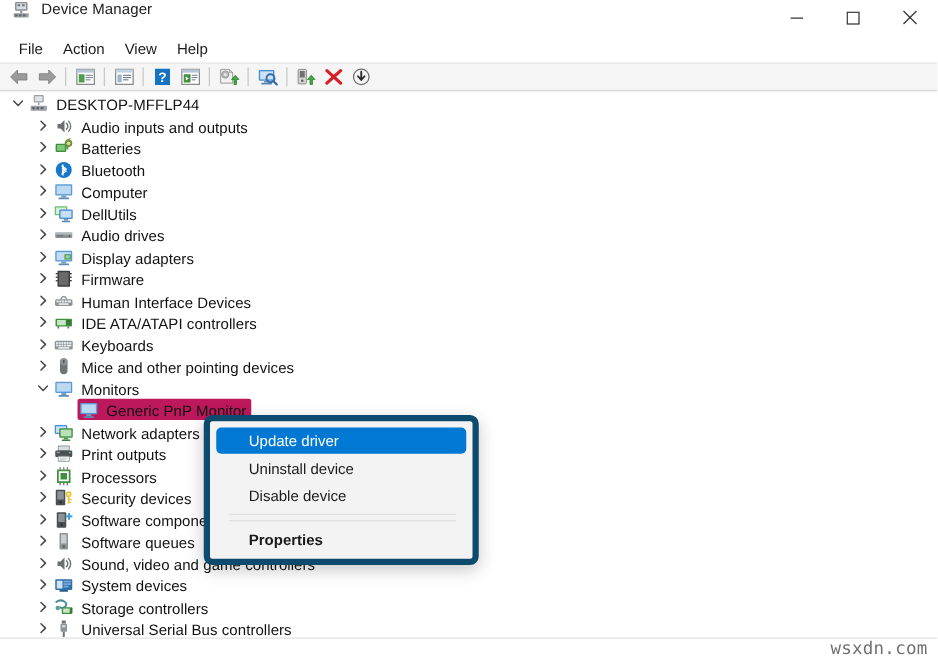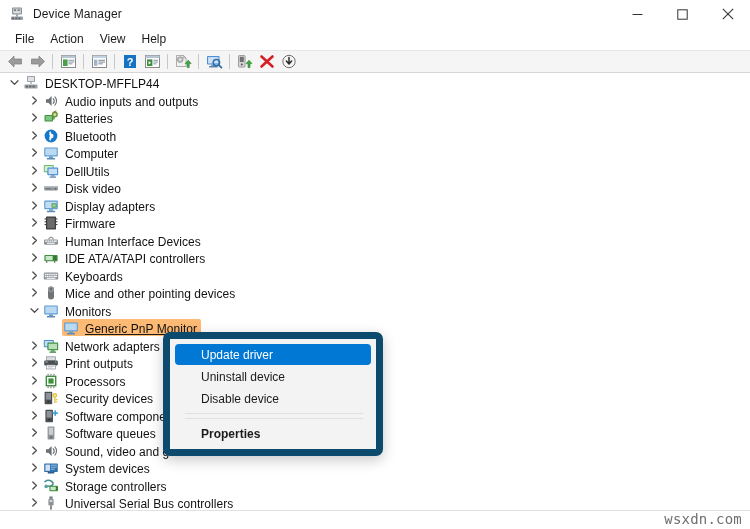--- a/index.html
+++ b/index.html
@@ -25,21 +25,21 @@
   }
 
   
   .titlebar {
     position: absolute;
     left: 0; top: 0;
     width: 750px;
     height: 28px;
     background: #ffffff;
     display: flex;
-    align-items: center;
+    align-items: flex-start;
   }
   .title-icon {
     width: 16px;
     height: 16px;
     margin-left: 9px;
     margin-right: 8px;
     position: relative;
     flex: none;
   }
   .title-text {
@@ -153,32 +153,31 @@
     letter-spacing: 0.05px;
   }
   .row-hit {
     display: flex;
     align-items: flex-end;
     padding: 0 4px 0 1px;
     height: 17px;
     border-radius: 2px;
   }
   .row.selected .row-hit {
-    background: #fdba74;
-    text-decoration: underline;
+    background: #be185d;
   }
 
   
   .ctxmenu {
     position: absolute;
     left: 163px;
     top: 332px;
     width: 220px;
     background: #f3f3f3;
-    border: 7px solid #0c4a6e;
+    border: 5px solid #0c4a6e;
     border-radius: 7px;
     box-shadow: 0 4px 14px rgba(0,0,0,0.22);
     padding: 4px 3px;
     box-sizing: border-box;
     z-index: 50;
   }
   .ctx-item {
     height: 21px;
     display: flex;
     align-items: center;
@@ -496,21 +495,21 @@
             <path d="M2.8 1 L6.4 4.5 L2.8 8" fill="none" stroke="#4a4a4a" stroke-width="1.25" stroke-linecap="round" stroke-linejoin="round"></path>
           </svg>
         </div>
         <div class="row-hit">
           <div class="row-icon"><svg width="16" height="16" viewBox="0 0 16 16">
               <rect x="1.2" y="6" width="13.6" height="4.4" rx="0.8" fill="#8e9398"></rect>
               <rect x="1.2" y="6" width="13.6" height="1.6" fill="#b6bbbf"></rect>
               <circle cx="12.6" cy="8.7" r="0.7" fill="#4f5458"></circle>
               <rect x="2.6" y="8.2" width="5" height="1" fill="#6f7478"></rect>
             </svg></div>
-          <div class="row-label">Disk video</div>
+          <div class="row-label">Audio drives</div>
         </div>
       </div>
       <div class="row">
         <div style="width: 26px; flex: 0 0 auto;"></div>
         <div class="chev">
           <svg width="9" height="9" viewBox="0 0 9 9">
             <path d="M2.8 1 L6.4 4.5 L2.8 8" fill="none" stroke="#4a4a4a" stroke-width="1.25" stroke-linecap="round" stroke-linejoin="round"></path>
           </svg>
         </div>
         <div class="row-hit">

